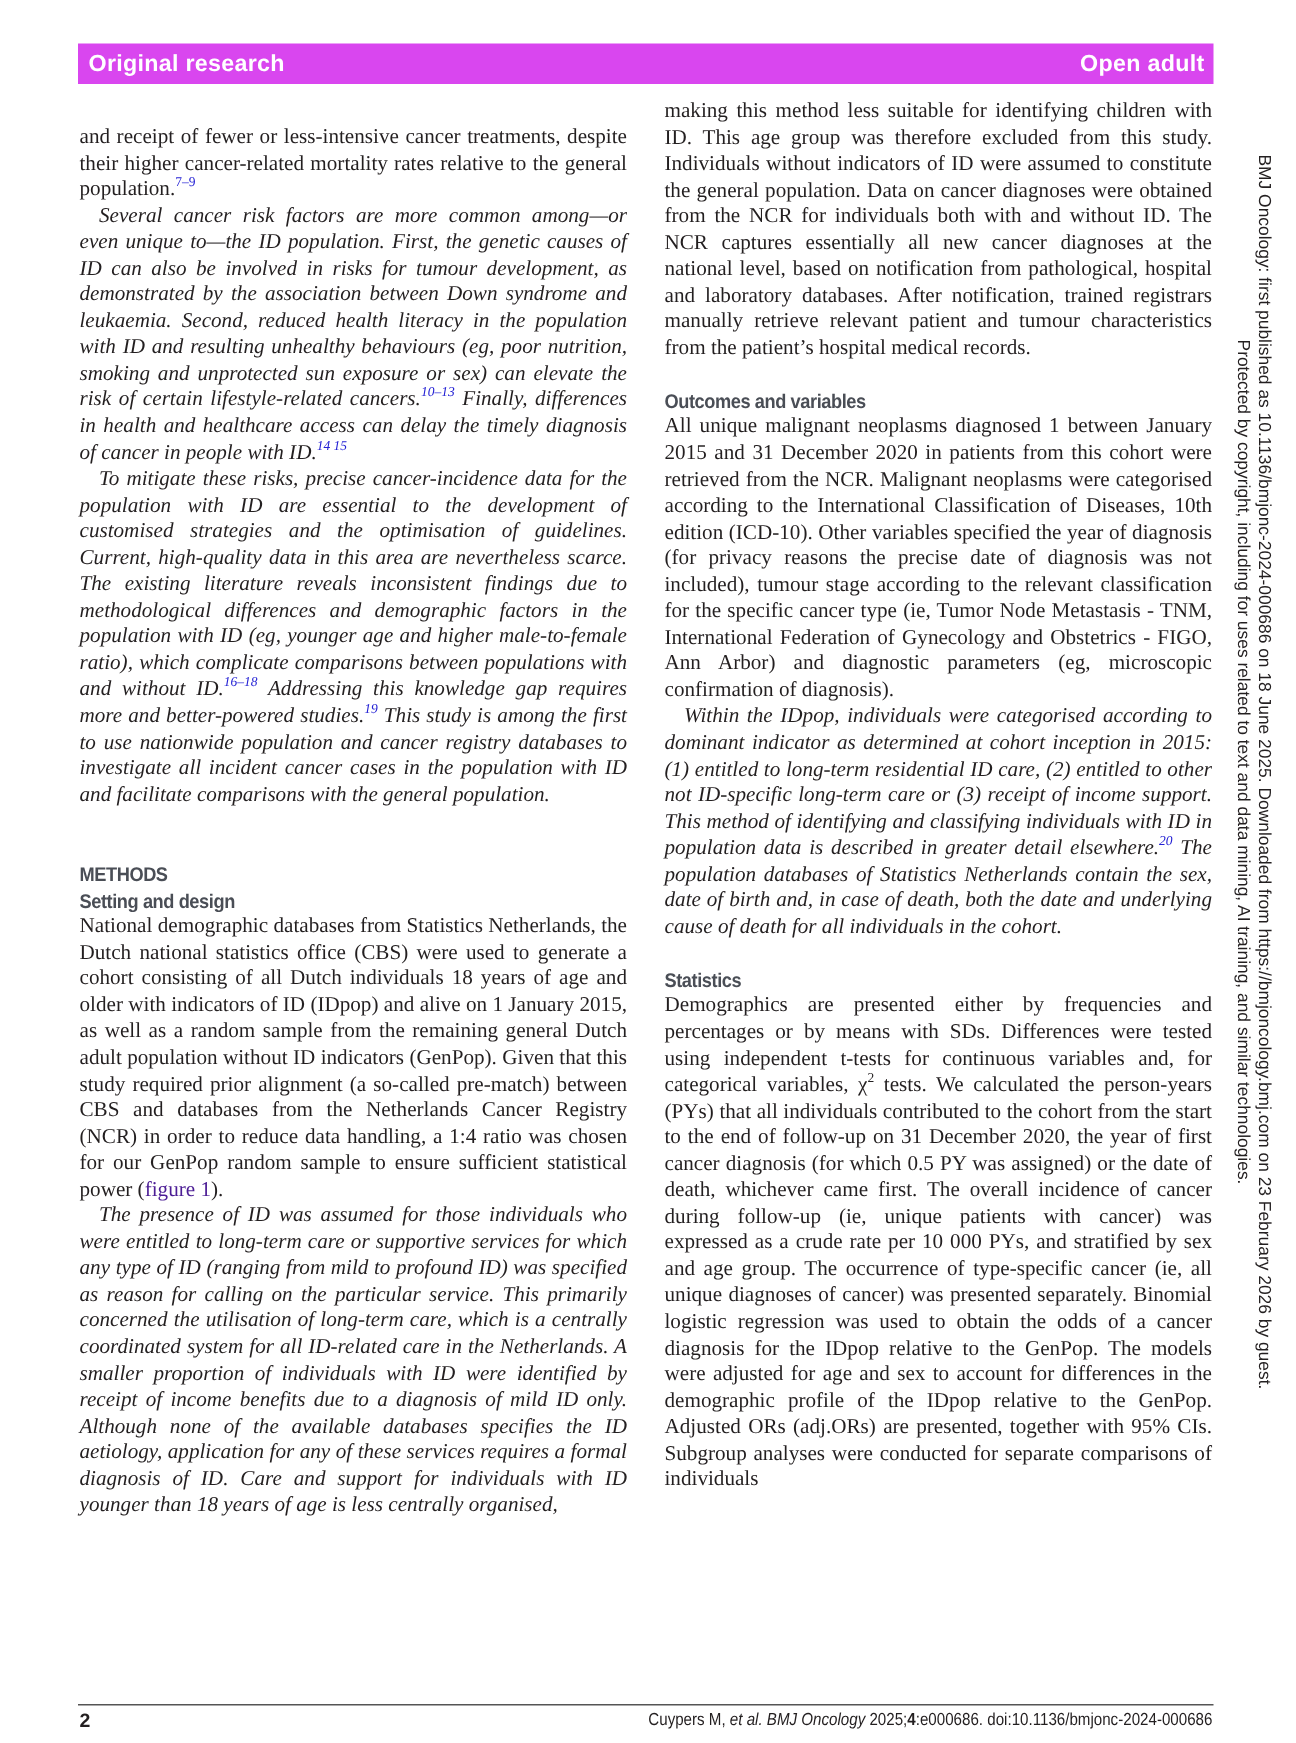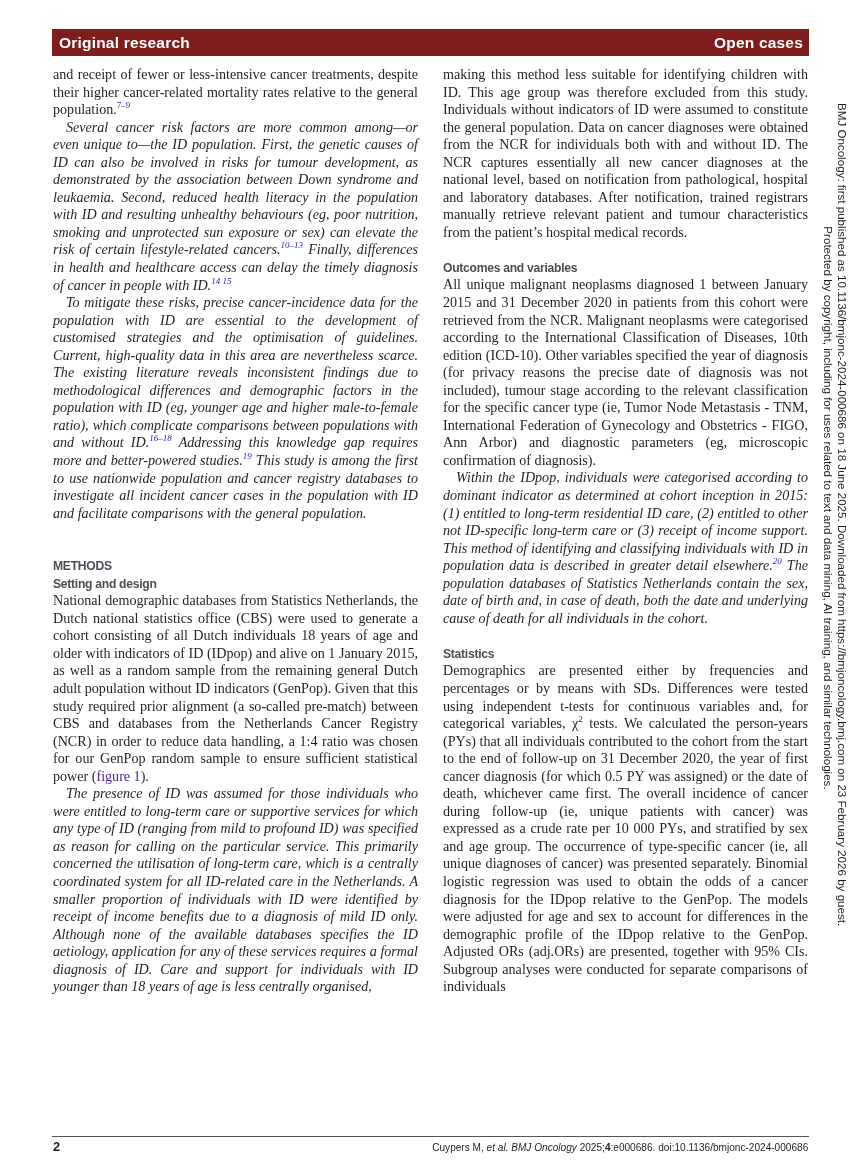--- a/index.html
+++ b/index.html
@@ -1,41 +1,41 @@
 <!DOCTYPE html>
 <html><head>
 <meta charset="utf-8">
 <style>
   html, body { margin: 0; padding: 0; background: #ffffff; }
   body { width: 864px; height: 1162px; position: relative; overflow: hidden; font-family: "Liberation Serif", "DejaVu Serif", serif; color: #231f20; }
-  .header-bar { position: absolute; left: 52px; top: 29px; width: 757px; height: 27px; background: #7f1d1d; display: flex; align-items: center; justify-content: space-between; padding: 0 6px 0 7px; box-sizing: border-box; }
+  .header-bar { position: absolute; left: 52px; top: 29px; width: 757px; height: 27px; background: #d946ef; display: flex; align-items: center; justify-content: space-between; padding: 0 6px 0 7px; box-sizing: border-box; }
   .header-bar span { color: #ffffff; font-family: "Liberation Sans", "DejaVu Sans", sans-serif; font-weight: bold; font-size: 15.5px; letter-spacing: 0.2px; }
   .col { position: absolute; top: 66px; width: 365px; font-size: 14.1px; line-height: 17.55px; text-align: justify; hyphens: manual; }
-  .col.left { left: 53px; }
+  .col.left { left: 53px; margin-top: 17px; }
   .col.right { left: 443px; }
   .col p { margin: 0; }
   .col p.indent { text-indent: 13px; font-style: italic; }
   sup { font-size: 9px; line-height: 0; vertical-align: 6px; color: #2320d4; }
   a.ref { color: #4c1d95; text-decoration: none; }
   .sec-head { font-family: "Liberation Sans", "DejaVu Sans", sans-serif; font-weight: bold; color: #4a4e56; font-size: 13.2px; line-height: 17.5px; letter-spacing: -0.3px; transform: scaleX(0.92); transform-origin: left; }
   .gap { height: 17.5px; }
   .gap-big { height: 35px; }
   .footer-rule { position: absolute; left: 52px; top: 1136px; width: 757px; height: 1px; background: #555; }
   .page-num { position: absolute; left: 53px; top: 1139px; font-family: "Liberation Sans", "DejaVu Sans", sans-serif; font-weight: bold; font-size: 13px; color: #231f20; }
   .citation { position: absolute; right: 56px; top: 1140px; font-family: "Liberation Sans", "DejaVu Sans", sans-serif; font-size: 11.6px; color: #231f20; transform: scaleX(0.87); transform-origin: right; white-space: nowrap; }
   .side { position: absolute; left: 849px; top: 103px; width: 0; height: 0; }
   .side-inner { position: absolute; left: 0; top: 0; transform-origin: 0 0; transform: rotate(90deg); white-space: nowrap; font-family: "Liberation Sans", "DejaVu Sans", sans-serif; font-size: 11.6px; line-height: 14px; color: #231f20; text-align: center; }
   .side-inner div { width: 810px; }
 </style>
 </head>
 <body>
 
 <div class="header-bar">
   <span>Original research</span>
-  <span>Open cases</span>
+  <span>Open adult</span>
 </div>
 
 <div class="col left">
   <p><span>and receipt of fewer or less-intensive cancer treatments, despite their higher cancer-related mortality rates relative to the general population.</span><sup>7–9</sup></p>
   <p class="indent"><span>Several cancer risk factors are more common among—or even unique to—the ID population. First, the genetic causes of ID can also be involved in risks for tumour devel­opment, as demonstrated by the association between Down syndrome and leukaemia. Second, reduced health literacy in the population with ID and resulting unhealthy behaviours (eg, poor nutrition, smoking and unpro­tected sun exposure or sex) can elevate the risk of certain lifestyle-related cancers.</span><sup>10–13</sup><span> Finally, differences in health and healthcare access can delay the timely diagnosis of cancer in people with ID.</span><sup>14 15</sup></p>
   <p class="indent"><span>To mitigate these risks, precise cancer-incidence data for the population with ID are essential to the devel­opment of customised strategies and the optimisation of guidelines. Current, high-quality data in this area are nevertheless scarce. The existing literature reveals inconsistent findings due to methodological differences and demographic factors in the population with ID (eg, younger age and higher male-to-female ratio), which complicate comparisons between populations with and without ID.</span><sup>16–18</sup><span> Addressing this knowledge gap requires more and better-powered studies.</span><sup>19</sup><span> This study is among the first to use nationwide population and cancer registry databases to investigate all incident cancer cases in the population with ID and facilitate comparisons with the general population.</span></p>
   <div class="gap-big"></div>
   <div class="sec-head">METHODS</div>
   <div class="sec-head">Setting and design</div>
   <p><span>National demographic databases from Statistics Nether­lands, the Dutch national statistics office (CBS) were used to generate a cohort consisting of all Dutch individuals 18 years of age and older with indicators of ID (IDpop) and alive on 1 January 2015, as well as a random sample from the remaining general Dutch adult population without ID indicators (GenPop). Given that this study required prior alignment (a so-called pre-match) between CBS and databases from the Netherlands Cancer Registry (NCR) in order to reduce data handling, a 1:4 ratio was chosen for our GenPop random sample to ensure sufficient statis­tical power (</span><a class="ref" href="#">figure 1</a><span>).</span></p>

